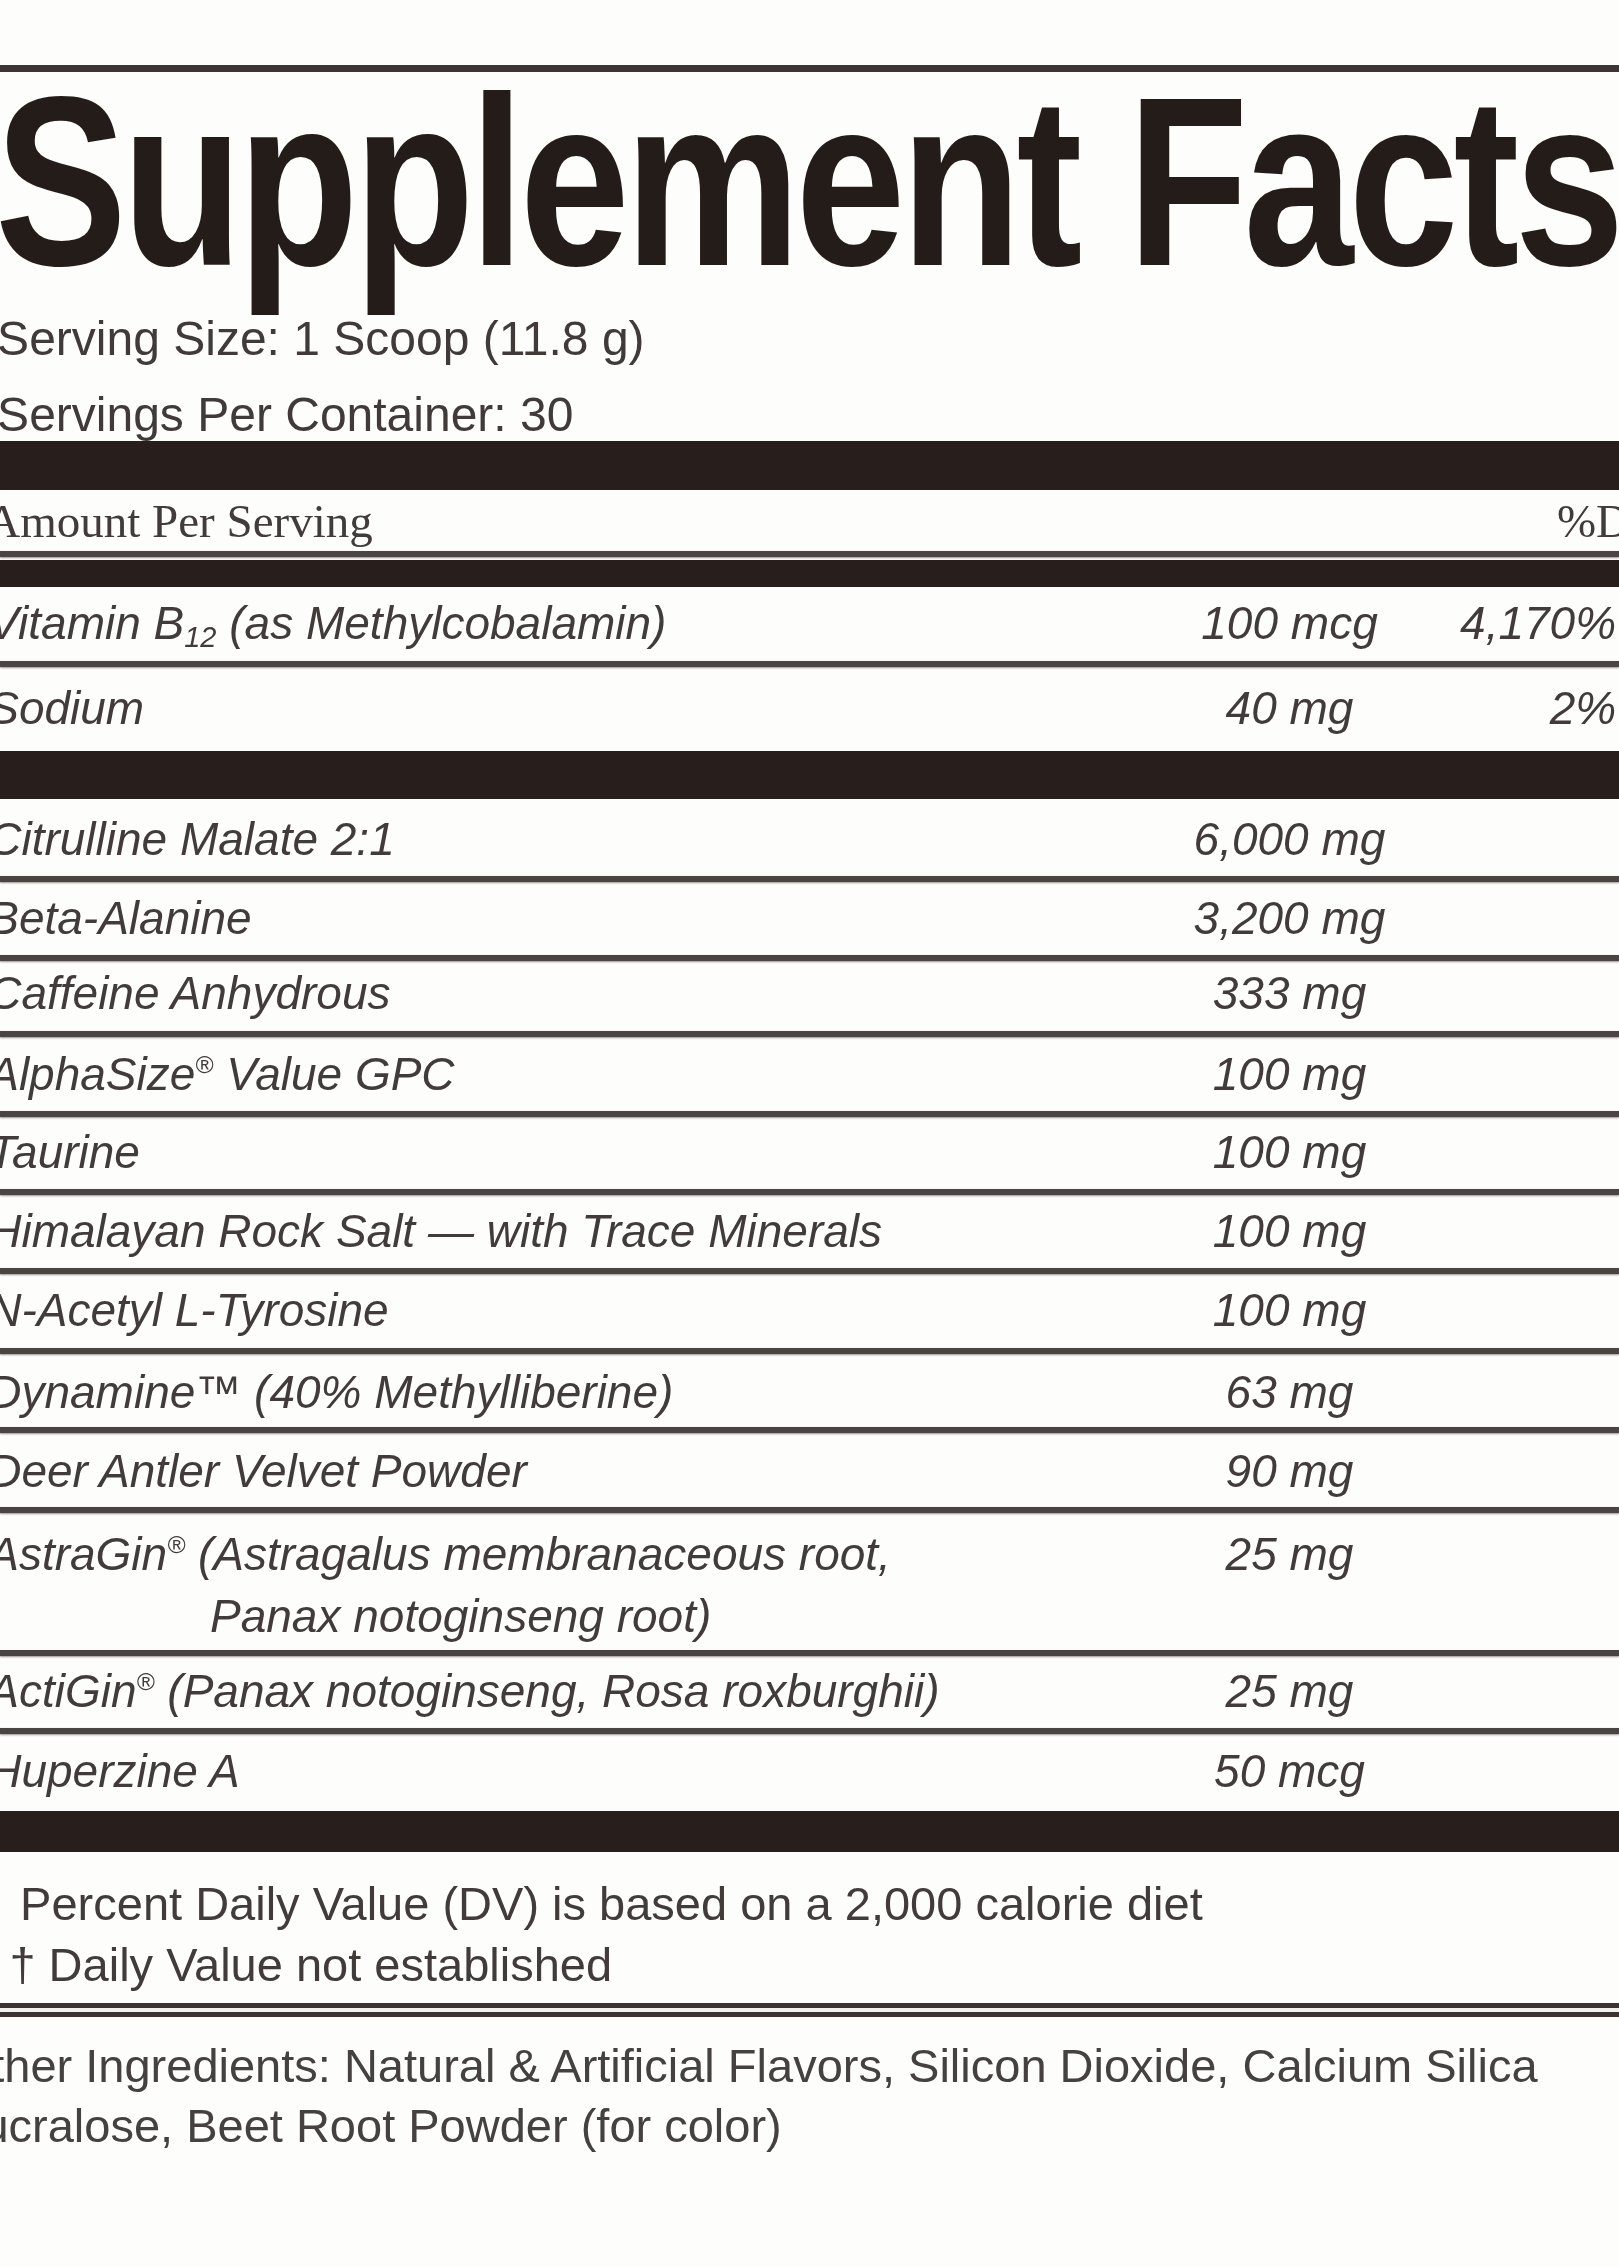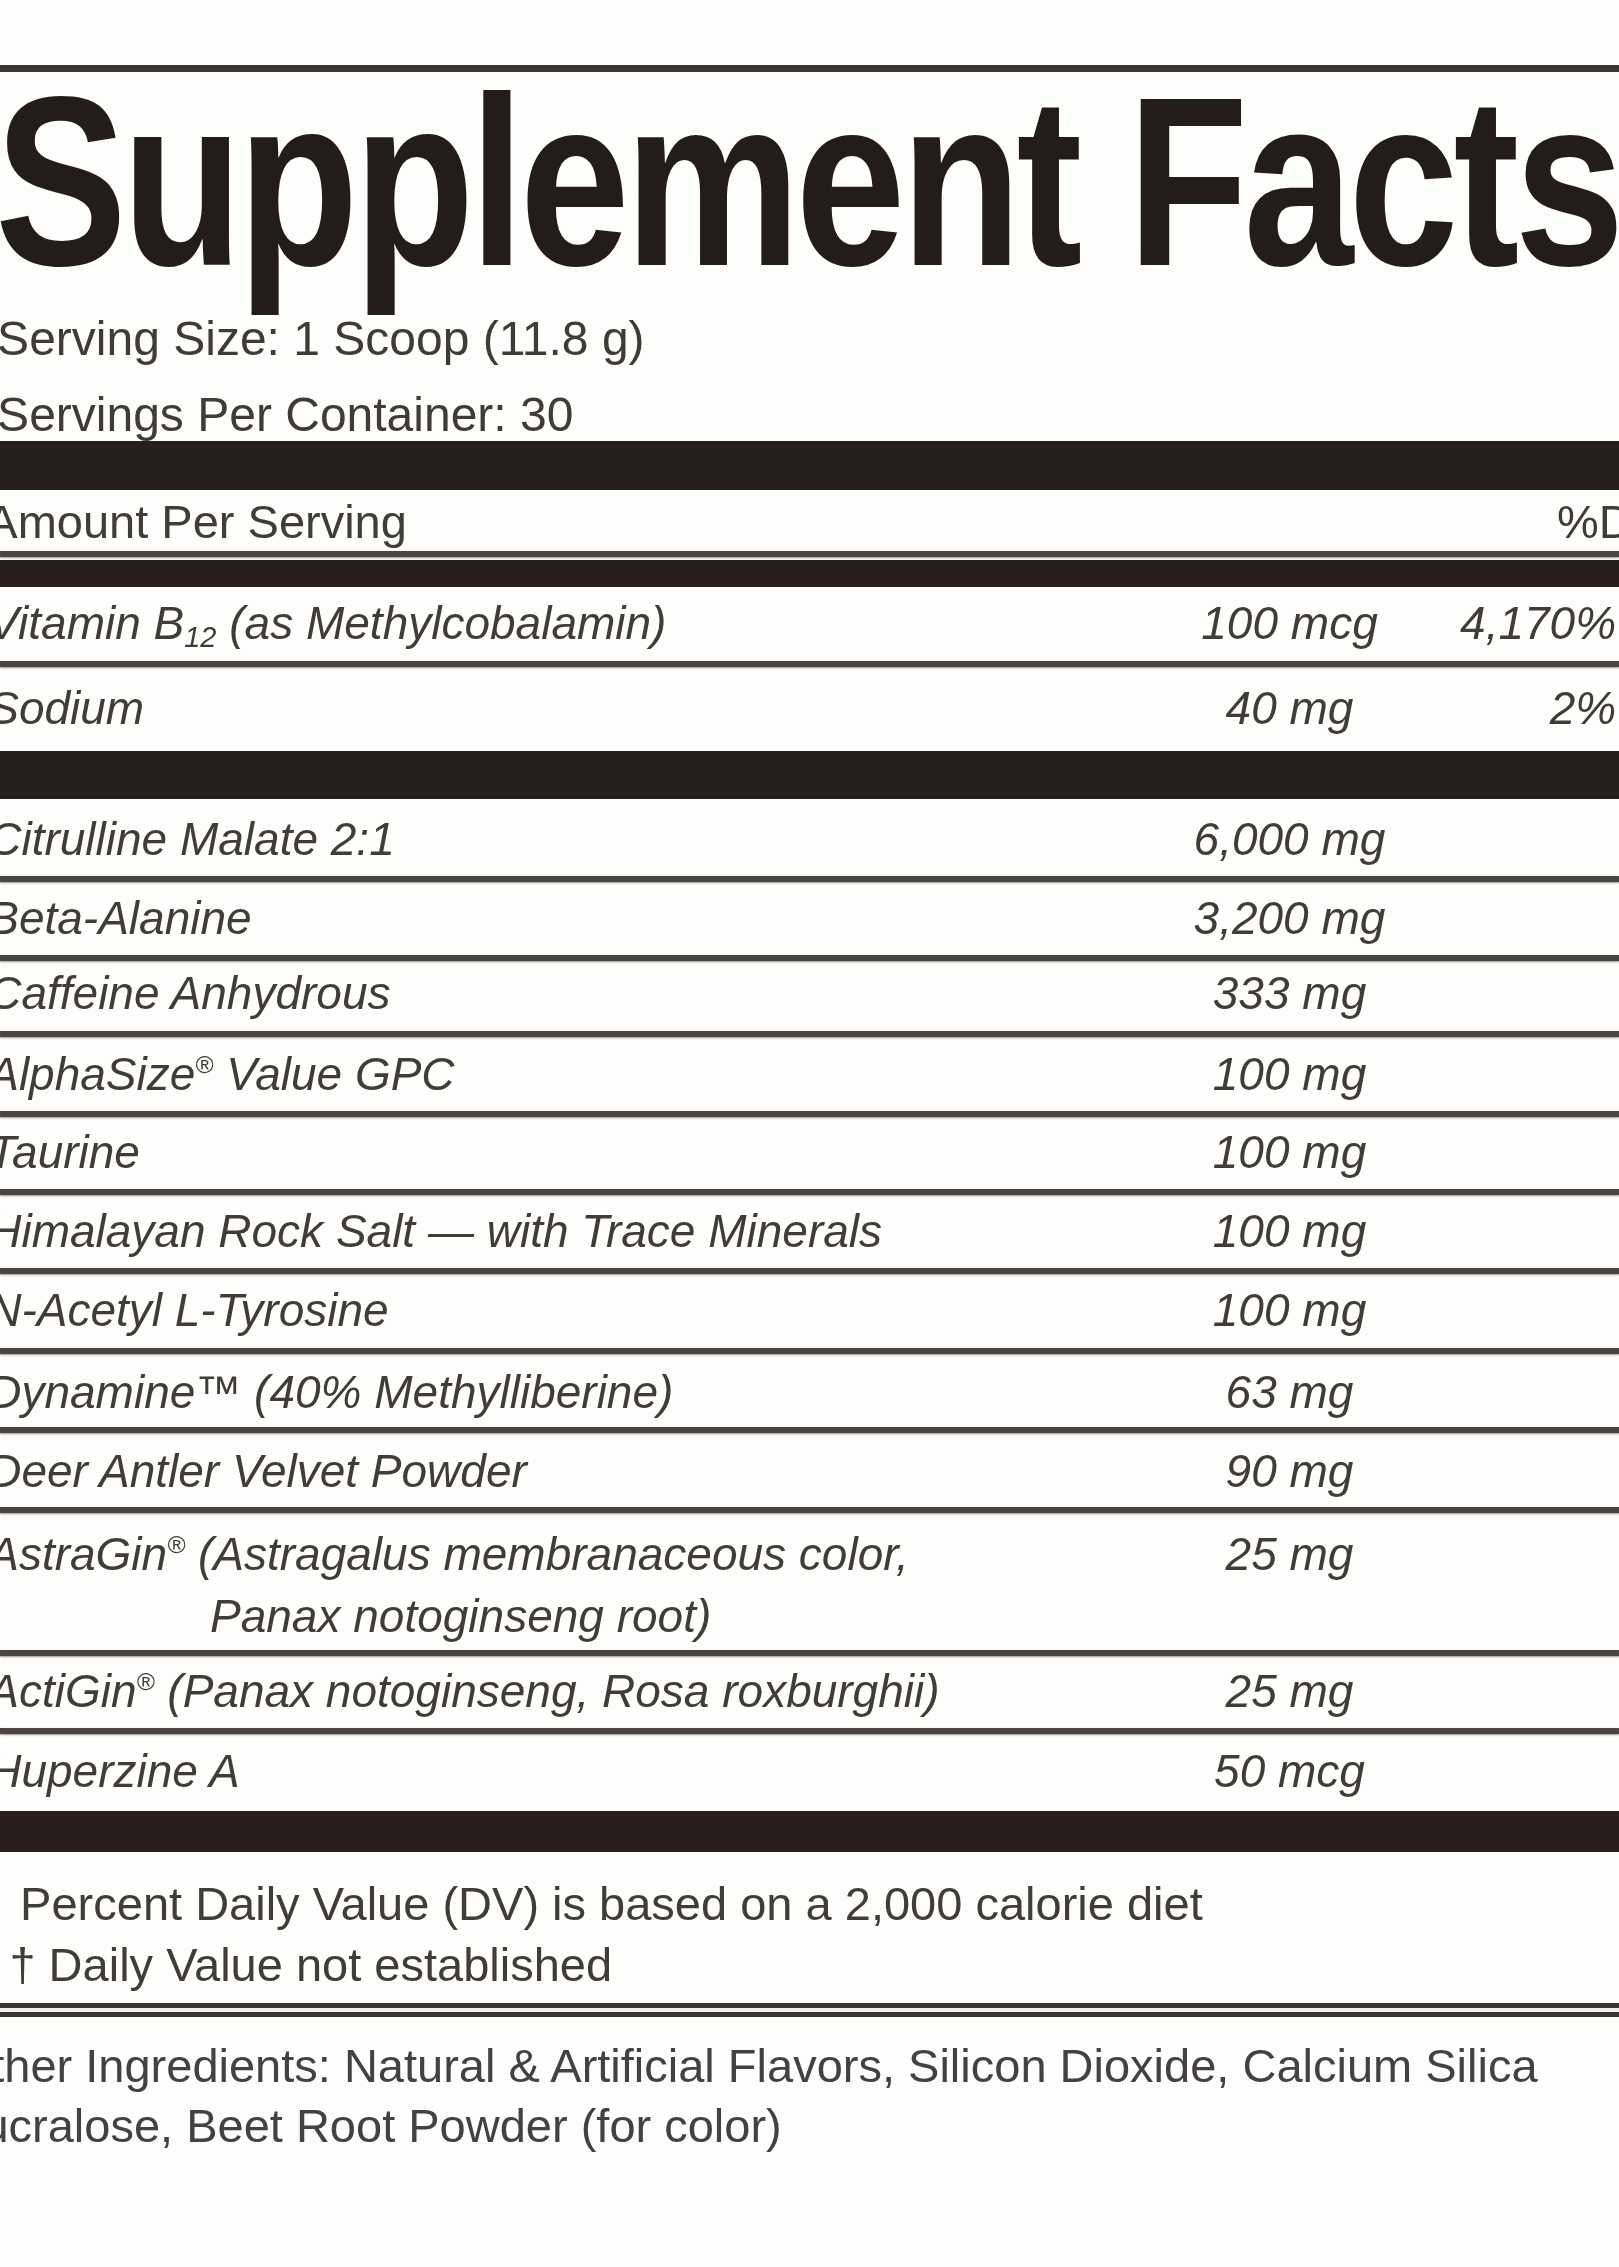--- a/index.html
+++ b/index.html
@@ -13,21 +13,21 @@
          transform:scaleX(0.82);transform-origin:left top;}
   .serv{position:absolute;left:-2.9px;font-size:48px;line-height:49px;white-space:nowrap;color:#403b39;}
   #serv1{top:314px;} #serv2{top:390px;}
   .bar{position:absolute;left:0;width:1619px;background:#281f1d;}
   #bar1{top:441px;height:49px;}
   #bar2{top:560px;height:27.4px;}
   #bar3{top:751px;height:48px;}
   #bar4{top:1811px;height:41px;}
   .thin{position:absolute;left:0;width:1619px;height:5.9px;background:#4a4442;
         box-shadow:0 1px 2px rgba(70,60,55,0.55);}
-  #hdr{position:absolute;left:0;right:0;top:496px;height:51px;font-size:47px;line-height:51px;white-space:nowrap;}
+  #hdr{position:absolute;left:0;right:0;top:496px;height:51px;font-size:47px;line-height:51px;white-space:nowrap;font-family:Liberation Serif, serif;}
   #hdr .nm{margin-left:-13.7px;display:inline-block;}
   #hdr .dvh{position:absolute;right:-45px;top:0;}
   .row{position:absolute;left:0;right:0;font-size:46px;line-height:49px;white-space:nowrap;font-style:italic;}
   .row .nm{margin-left:-11.8px;display:inline-block;}
   .row .amt{position:absolute;left:1113px;width:353px;top:0;text-align:center;}
   .row .dv{position:absolute;right:2.9px;top:0;}
   .row .l2{position:absolute;left:210px;top:62px;margin-left:0;}
   .sub{font-size:29px;position:relative;top:7.8px;}
   .reg{font-size:24.5px;position:relative;top:-16.7px;}
   .fnote{position:absolute;left:0;right:0;font-size:47px;line-height:49px;white-space:nowrap;padding-left:27px;}
@@ -125,21 +125,21 @@
   </div>
   <div class="thin" style="top:1427px"></div>
 
   <div class="row" style="top:1447px">
     <span class="nm"><span>Deer Antler Velvet Powder</span><span class="reg"></span><span></span></span>
     <span class="amt">90 mg</span>
   </div>
   <div class="thin" style="top:1507px"></div>
 
   <div class="row" style="top:1530px">
-    <span class="nm"><span>AstraGin</span><span class="reg">®</span><span> (Astragalus membranaceous color,</span></span>
+    <span class="nm"><span>AstraGin</span><span class="reg">®</span><span> (Astragalus membranaceous root,</span></span>
     <span class="l2">Panax notoginseng root)</span>
     <span class="amt">25 mg</span>
   </div>
   <div class="thin" style="top:1650px"></div>
 
   <div class="row" style="top:1667px">
     <span class="nm"><span>ActiGin</span><span class="reg">®</span><span> (Panax notoginseng, Rosa roxburghii)</span></span>
     <span class="amt">25 mg</span>
   </div>
   <div class="thin" style="top:1728px"></div>

